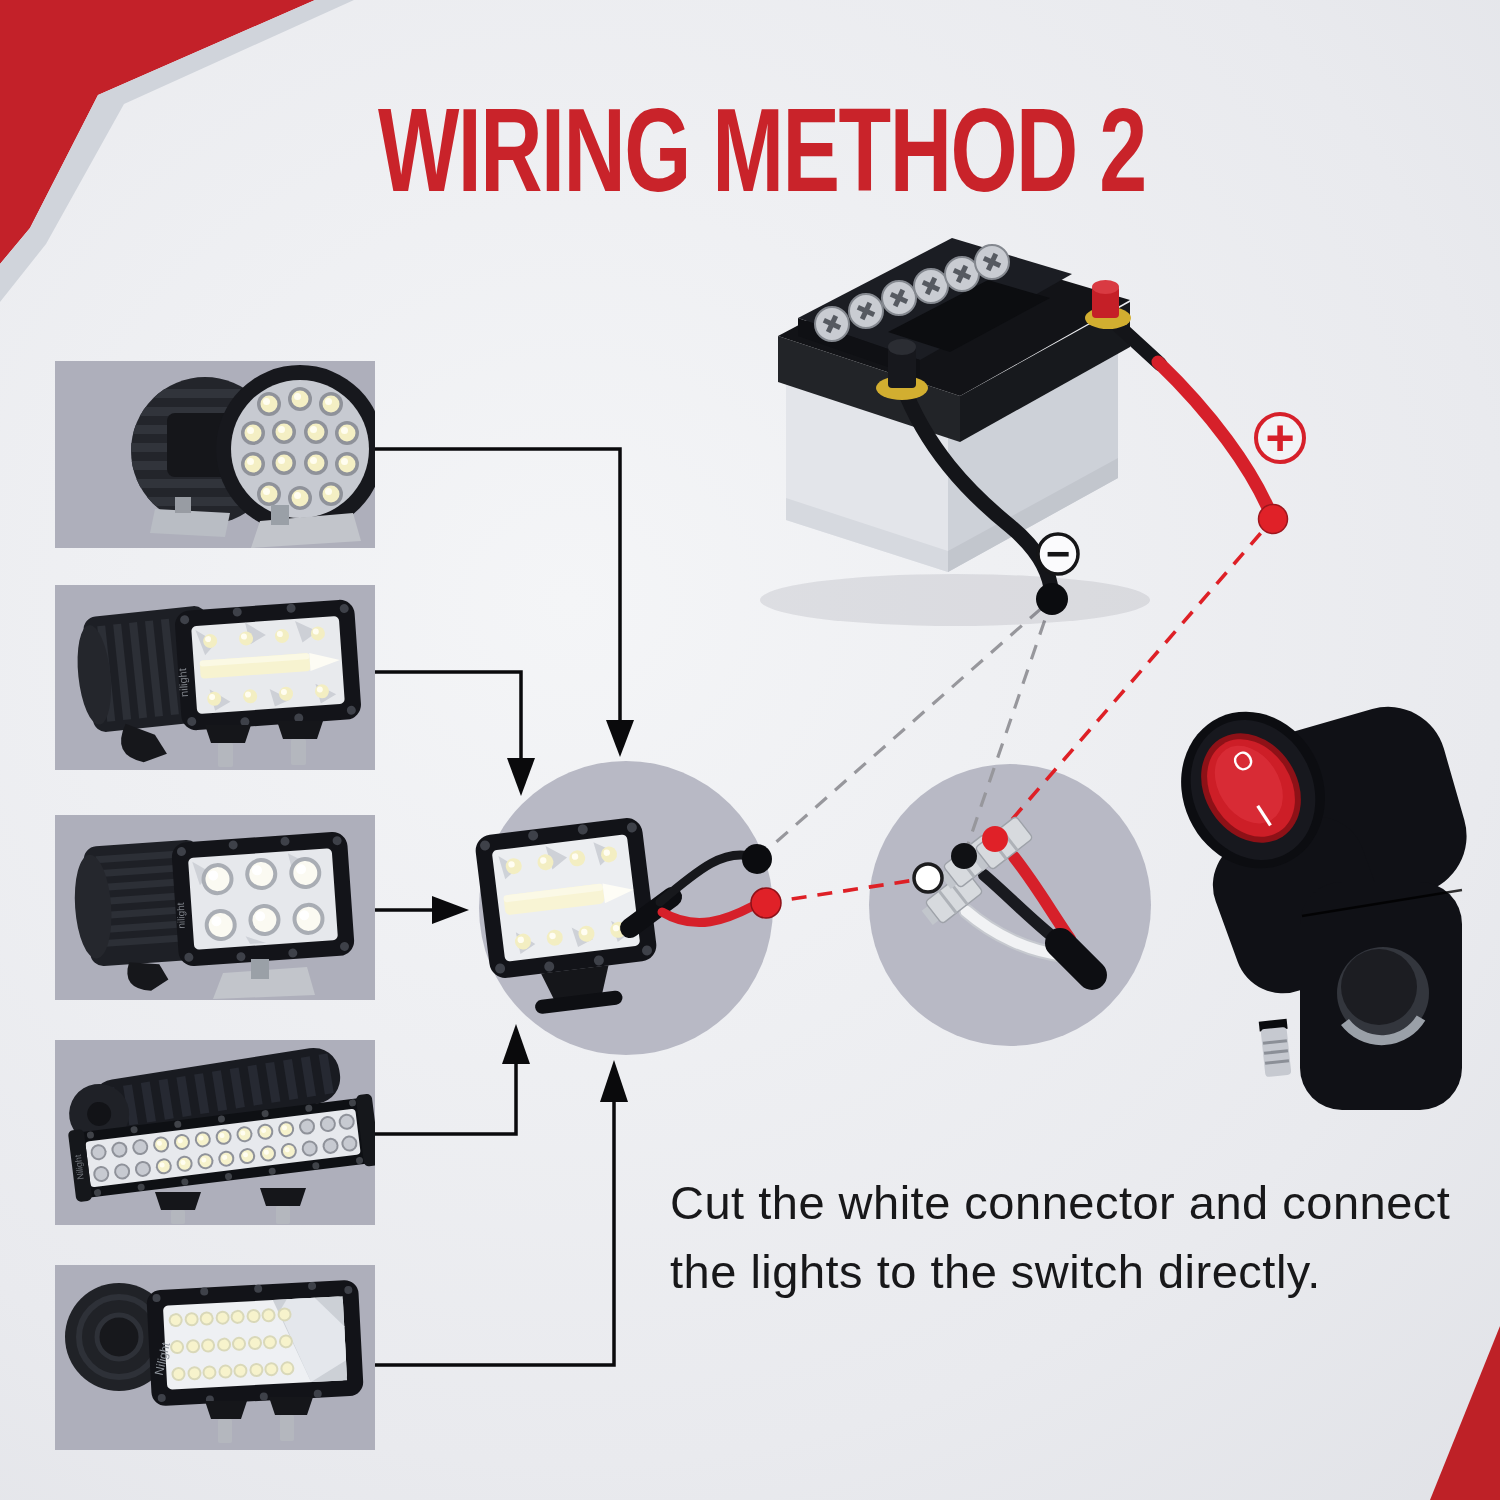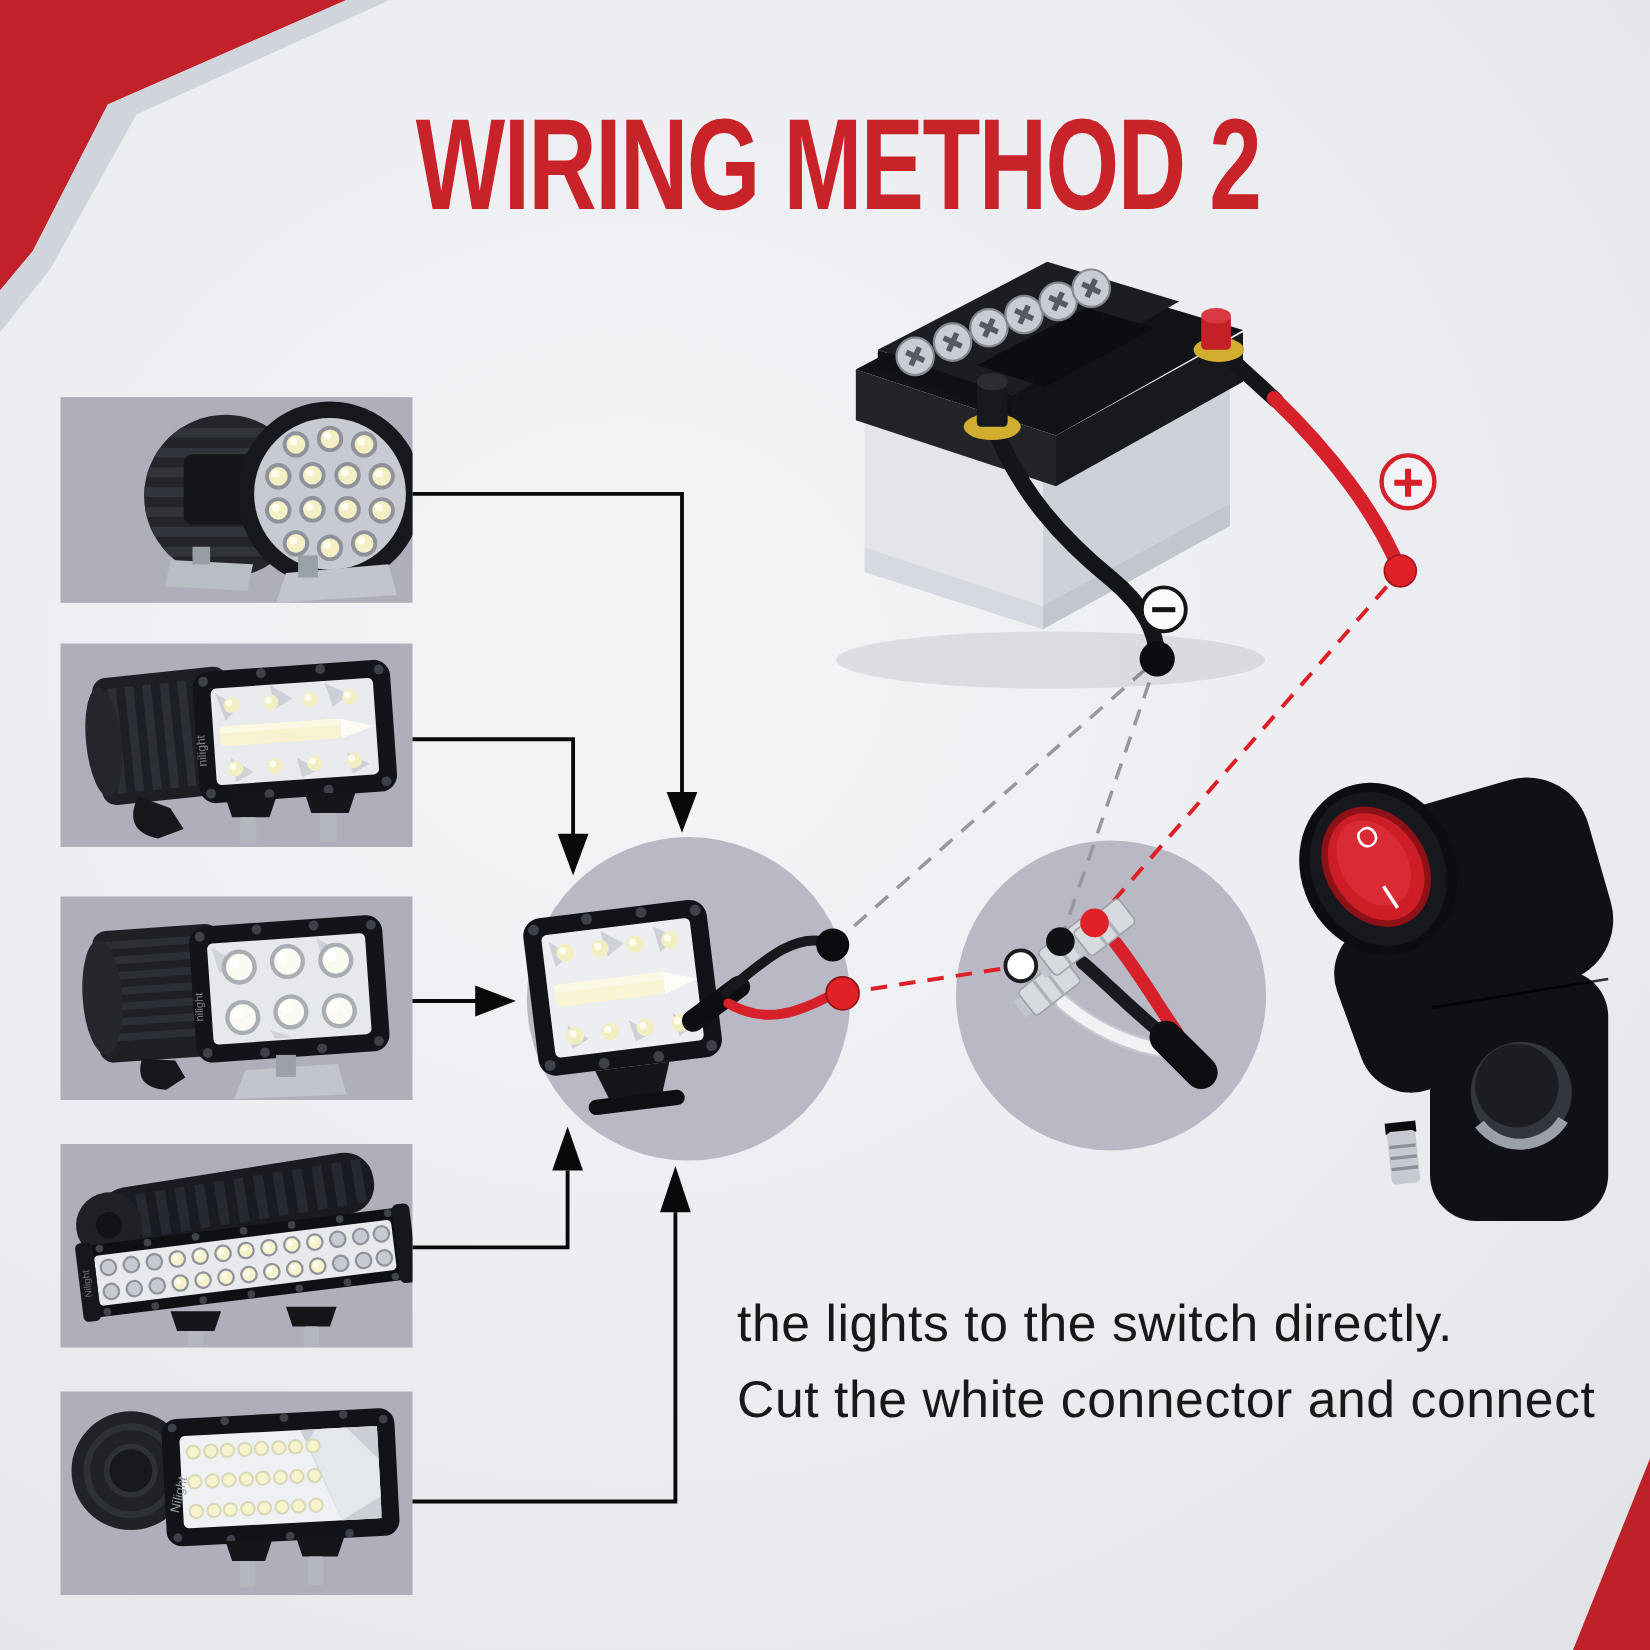--- a/index.html
+++ b/index.html
@@ -539,17 +539,17 @@
             <line x1="-12" y1="0" x2="12" y2="0"></line>
             <line x1="-12" y1="10" x2="12" y2="10"></line>
           </g>
       </g>
     </g>
   </svg>
 
   <div class="title">WIRING METHOD 2</div>
 
   <div class="note">
+    <div>Cut the white connector and connect</div>
     <div>the lights to the switch directly.</div>
-    <div>Cut the white connector and connect</div>
   </div>
 
 </div>
 
 </body></html>

